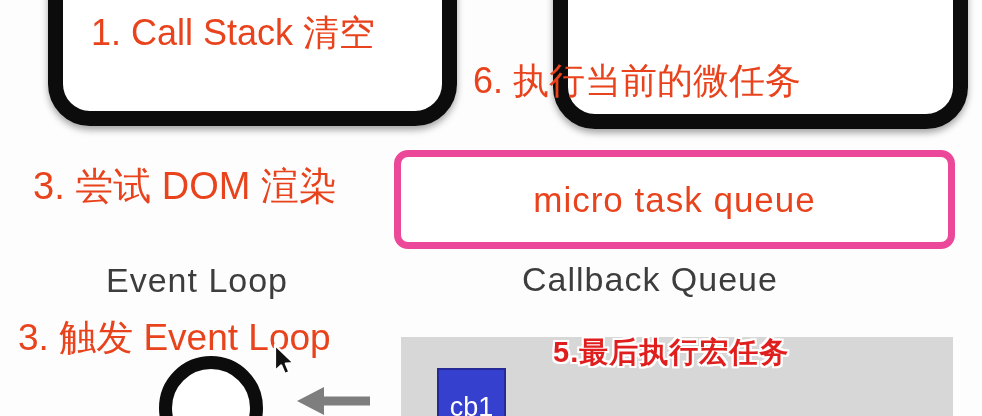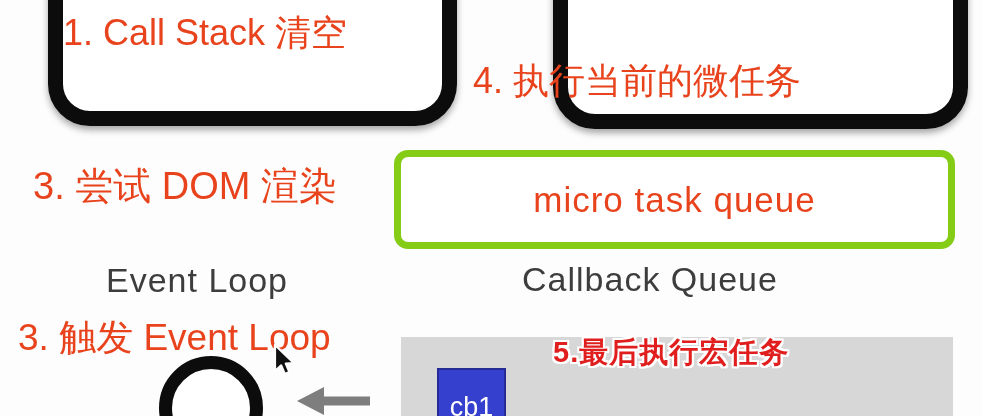--- a/index.html
+++ b/index.html
@@ -24,33 +24,33 @@
   .call-stack-box { left: 48px; top: -74px; width: 409px; height: 200px; }
   .top-right-box  { left: 553px; top: -74px; width: 415px; height: 203px; }
 
   
   .ann {
     position: absolute;
     color: #e8431c;
     white-space: nowrap;
     z-index: 6;
   }
-  .step1 { left: 36px; top: 9px; width: 338px; text-align: center; font-size: 36px; }
+  .step1 { left: 64px; top: 9px; width: 338px; text-align: center; font-size: 36px; }
   .step2 { left: 473px; top: 57px; font-size: 36px; }
   .step3 { left: 33px; top: 161px; font-size: 38px; text-align: right; }
   .step4 { left: 18px; top: 313px; font-size: 37px; }
 
   
   .micro-box {
     position: absolute;
     left: 394px; top: 150px;
     width: 561px; height: 99px;
     box-sizing: border-box;
     background: #ffffff;
-    border: 7px solid #84cc16;
+    border: 7px solid #ec4899;
     border-radius: 14px;
     display: flex;
     align-items: center;
     justify-content: center;
     z-index: 2;
   }
   .micro-label {
     color: #e8431c;
     font-size: 35px;
     letter-spacing: 1px;
@@ -120,21 +120,21 @@
 </style>
 </head>
 <body>
 
 <div class="stage">
 
   <div class="black-box call-stack-box"></div>
   <div class="black-box top-right-box"></div>
 
   <div class="ann step1">1. Call Stack 清空</div>
-  <div class="ann step2">4. 执行当前的微任务</div>
+  <div class="ann step2">6. 执行当前的微任务</div>
   <div class="ann step3">3. 尝试 DOM 渲染</div>
   <div class="ann step4">3. 触发 Event Loop</div>
 
   <div class="micro-box">
     <span class="micro-label">micro task queue</span>
   </div>
 
   <div class="heading callback-queue-heading">Callback Queue</div>
   <div class="heading event-loop-heading">Event Loop</div>
 

